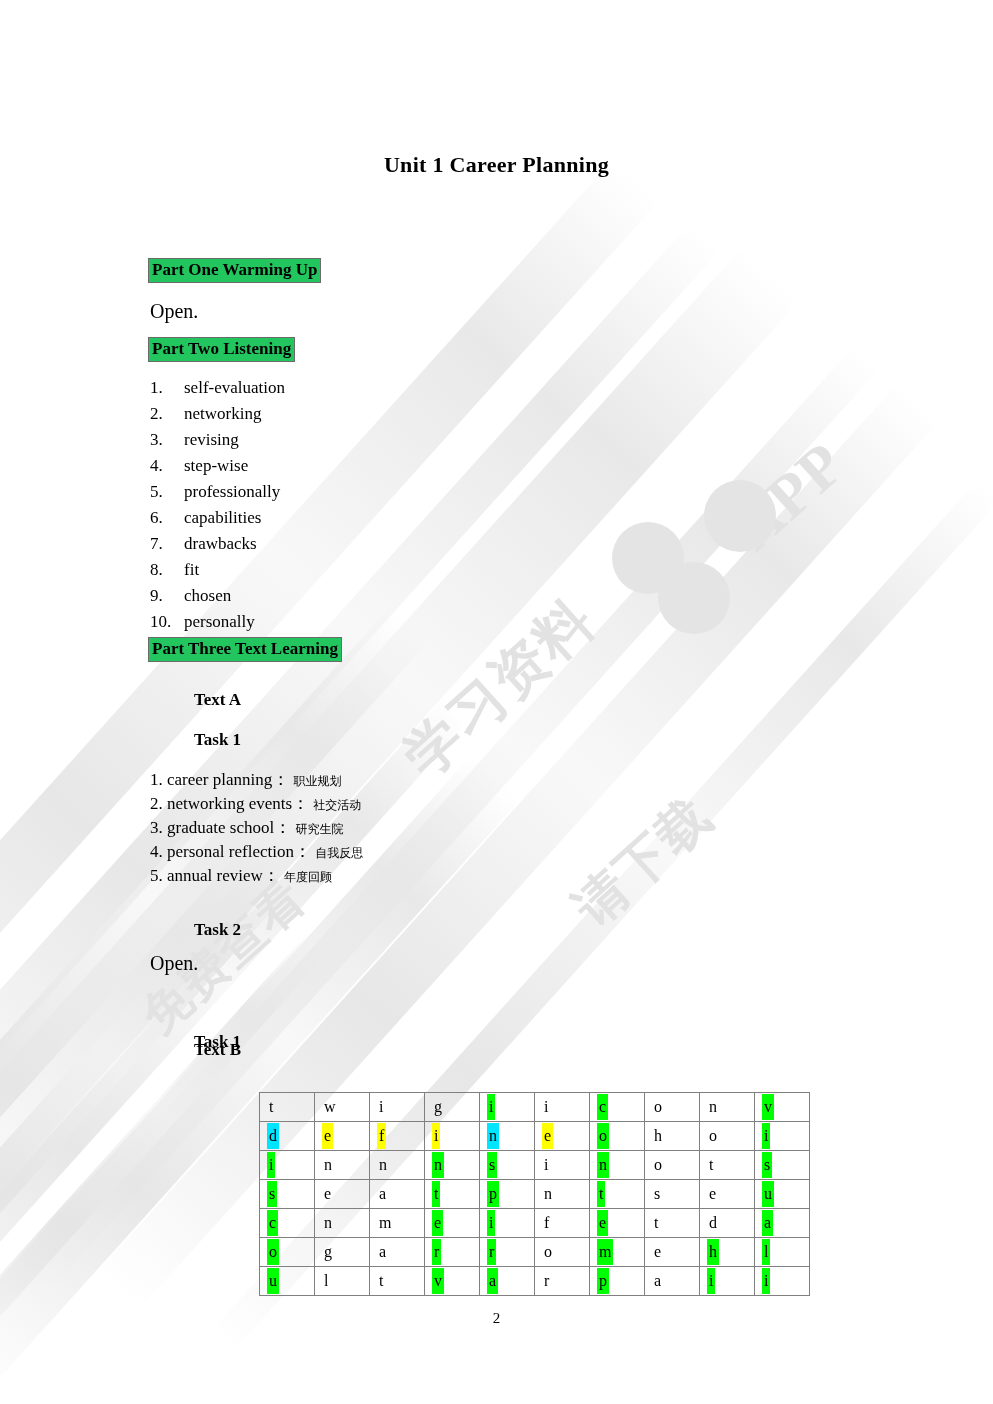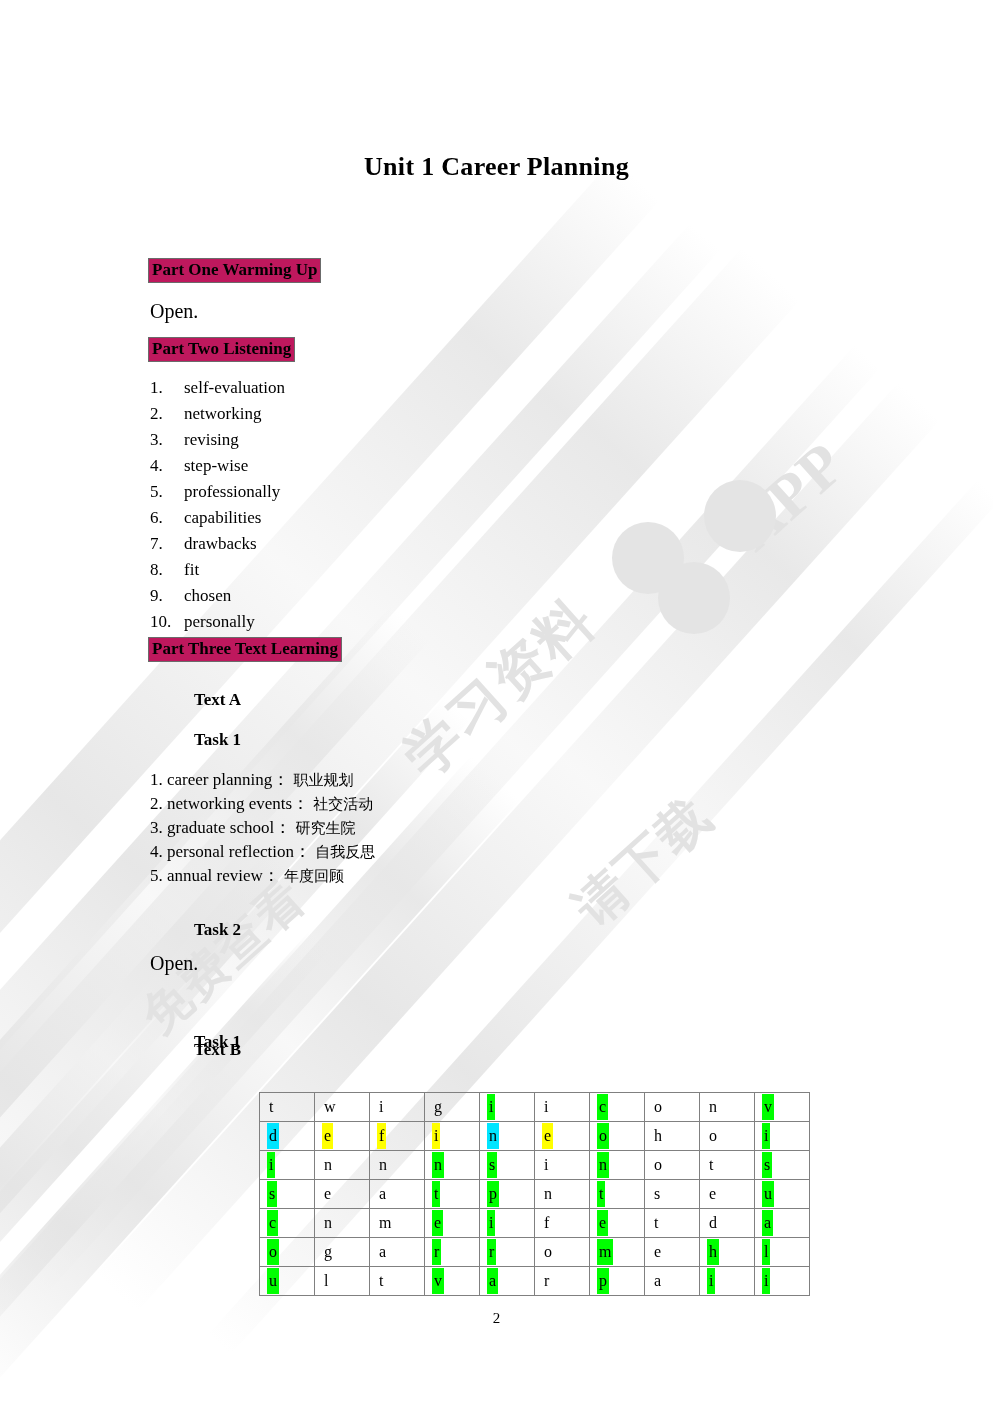--- a/index.html
+++ b/index.html
@@ -56,29 +56,29 @@
   #content {
     position: relative;
     z-index: 2;
   }
   .doc-title {
     position: absolute;
     left: 0;
     top: 152px;
     width: 993px;
     text-align: center;
-    font-size: 26px;
+    font-size: 22px;
     font-weight: bold;
     letter-spacing: 0.3px;
   }
   .section-heading {
     position: absolute;
     left: 148px;
     display: inline-block;
-    background: #be185d;
+    background: #22c55e;
     border: 1px solid #6b6b6b;
     padding: 1px 3px 2px 3px;
     font-size: 17px;
     font-weight: bold;
     line-height: 1.15;
   }
   .body-text {
     position: absolute;
     left: 150px;
     font-size: 20px;
@@ -114,21 +114,21 @@
   .glossary {
     position: absolute;
     left: 150px;
     top: 768px;
     font-size: 17px;
   }
   .glossary-row {
     height: 24px;
     white-space: nowrap;
   }
-  .cn { font-family: "DejaVu Sans", "Liberation Sans", sans-serif; font-size: 15px; }
+  .cn { font-family: "DejaVu Sans", "Liberation Sans", sans-serif; font-size: 12px; }
 
   
   #grid-wrap {
     position: absolute;
     left: 259px;
     top: 1092px;
   }
   table.word-grid {
     border-collapse: collapse;
     table-layout: fixed;

